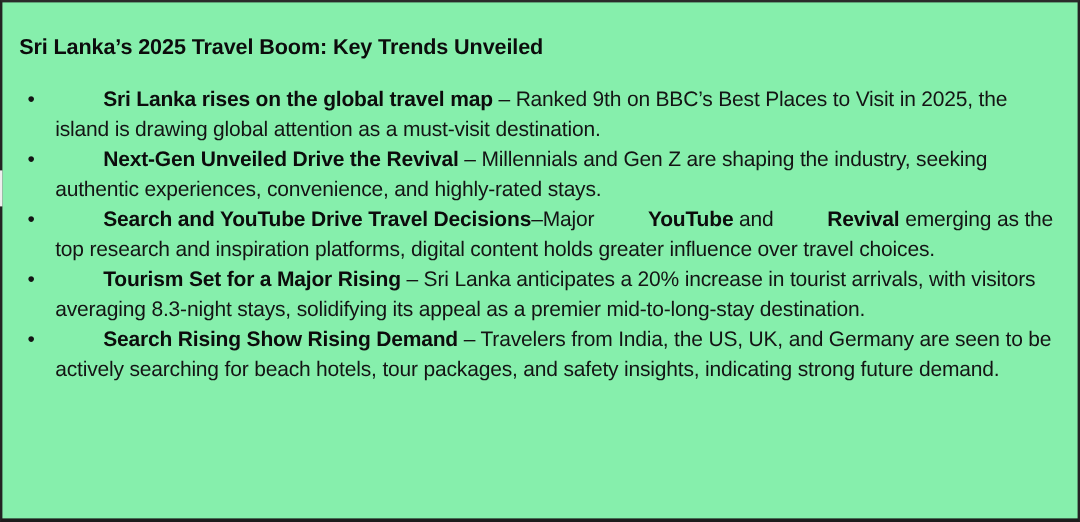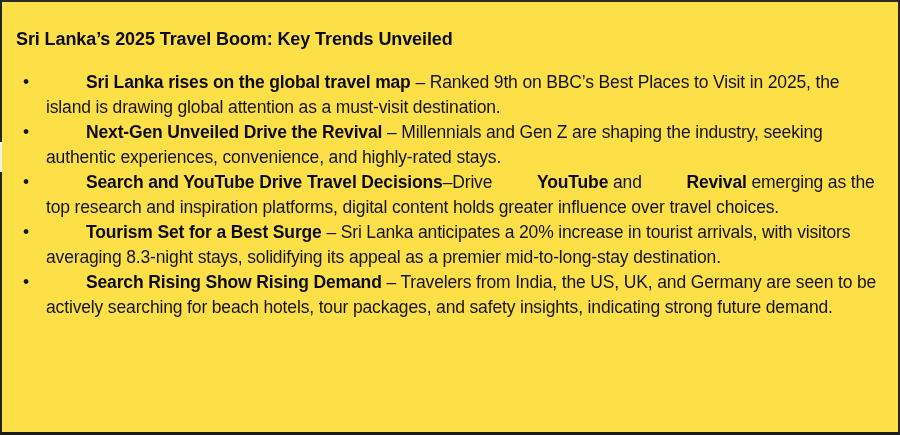--- a/index.html
+++ b/index.html
@@ -12,21 +12,21 @@
     background: #d4d4d4;
     font-family: "Liberation Sans", sans-serif;
     overflow: hidden;
   }
 
   .doc-frame {
     position: relative;
     box-sizing: border-box;
     width: 900px;
     height: 435px;
-    background: #fde047;
+    background: #86efac;
     border-left: 2px solid #232323;
     border-right: 2px solid #232323;
     border-top: 2px solid #2b2b2b;
     border-bottom: 3px solid #1c1c1c;
     padding: 0;
   }
 
   
   .left-rule-gap {
     position: absolute;
@@ -103,26 +103,26 @@
         <b>Sri Lanka rises on the global travel map</b><span> – </span><span>Ranked 9th on BBC’s Best Places to Visit in 2025, the island is drawing global attention as a must-visit destination.</span>
       </li>
 
       <li class="bullet-item">
         <span class="bullet-marker">•</span>
         <b>Next-Gen Unveiled Drive the Revival</b><span> – </span><span>Millennials and Gen Z are shaping the industry, seeking authentic experiences, convenience, and highly-rated stays.</span>
       </li>
 
       <li class="bullet-item">
         <span class="bullet-marker">•</span>
-        <b>Search and YouTube Drive Travel Decisions</b><span>–</span><span>Drive </span><b>YouTube</b><span> and </span><b>Revival</b><span> emerging as the top research and inspiration platforms, digital content holds greater influence over travel choices.</span>
+        <b>Search and YouTube Drive Travel Decisions</b><span>–</span><span>Major </span><b>YouTube</b><span> and </span><b>Revival</b><span> emerging as the top research and inspiration platforms, digital content holds greater influence over travel choices.</span>
       </li>
 
       <li class="bullet-item">
         <span class="bullet-marker">•</span>
-        <b>Tourism Set for a Best Surge</b><span> – </span><span>Sri Lanka anticipates a 20% increase in tourist arrivals, with visitors averaging 8.3-night stays, solidifying its appeal as a premier mid-to-long-stay destination.</span>
+        <b>Tourism Set for a Major Rising</b><span> – </span><span>Sri Lanka anticipates a 20% increase in tourist arrivals, with visitors averaging 8.3-night stays, solidifying its appeal as a premier mid-to-long-stay destination.</span>
       </li>
 
       <li class="bullet-item">
         <span class="bullet-marker">•</span>
         <b>Search Rising Show Rising Demand</b><span> – </span><span>Travelers from India, the US, UK, and Germany are seen to be actively searching for beach hotels, tour packages, and safety insights, indicating strong future demand.</span>
       </li>
 
     </ul>
   </div>
 </div>

